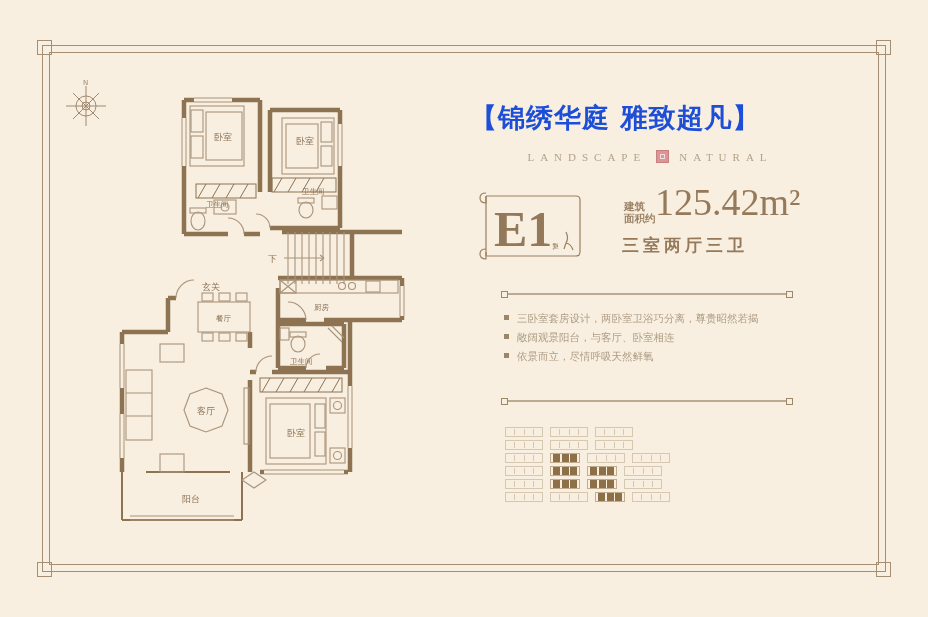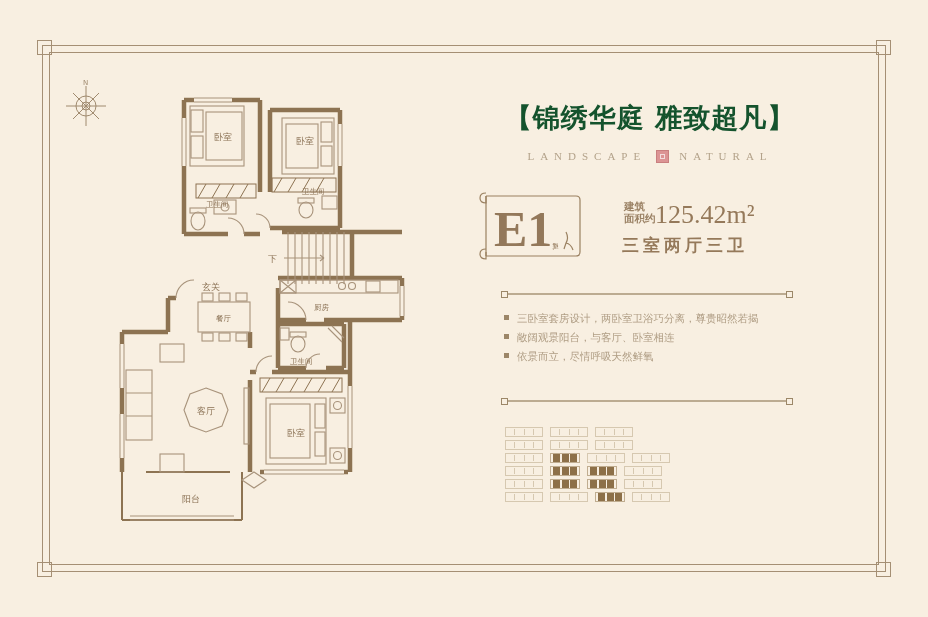--- a/index.html
+++ b/index.html
@@ -10,34 +10,34 @@
   
   .frame-a { position:absolute; left:42px; top:45px; right:42px; bottom:45px; border:1px solid #a58f74; }
   .frame-b { position:absolute; left:49px; top:52px; right:49px; bottom:52px; border:1px solid #a58f74; }
   .fcorner { position:absolute; width:15px; height:15px; border:1px solid #a58f74; background:transparent; }
   .fc-tl { left:37px;  top:40px; }
   .fc-tr { right:37px; top:40px; }
   .fc-bl { left:37px;  bottom:40px; }
   .fc-br { right:37px; bottom:40px; }
 
   
-  .title { position:absolute; left:470px; top:100px; width:360px; text-align:center;
-           font-size:27px; font-weight:bold; color:#14532d; letter-spacing:1px; }
+  .title { position:absolute; left:470px; top:100px; width:360px; text-align:left;
+           font-size:27px; font-weight:bold; color:#1d4ed8; letter-spacing:1px; }
   .brand { position:absolute; left:470px; top:150px; width:360px; text-align:center;
            font-family:"Liberation Serif","DejaVu Serif",serif; font-size:11px; color:#b3a28a;
-           letter-spacing:6px; display:flex; justify-content:center; gap:10px; }
+           letter-spacing:6px; display:flex; justify-content:center; align-items:center; gap:10px; }
   .seal { display:inline-block; width:13px; height:13px; background:#dc9494; border:1px solid #c97f7f;
           position:relative; }
   .seal::after { content:""; position:absolute; inset:3px; border:1px solid #f3dcdc; }
 
   .badge { position:absolute; left:472px; top:190px; width:118px; height:74px; }
   .area-labels { position:absolute; left:624px; top:200px; font-size:10.5px; color:#9b8265;
                  line-height:12px; font-weight:bold; }
-  .area-value { position:absolute; left:655px; top:200px; font-family:"Liberation Serif","DejaVu Serif",serif;
-                font-size:26px; color:#95795a; }
+  .area-value { position:absolute; left:655px; top:180px; font-family:"Liberation Serif","DejaVu Serif",serif;
+                font-size:38px; color:#95795a; }
   .rooms-summary { position:absolute; left:622px; top:234px; font-size:17px; font-weight:bold;
                    color:#95795a; letter-spacing:4px; }
 
   .divider { position:absolute; left:505px; width:284px; height:2px; background:#bcab91; }
   .divider::before, .divider::after { content:""; position:absolute; top:-2px; width:5px; height:5px;
         background:#f8efe1; border:1px solid #9c8768; }
   .divider::before { left:-4px; } .divider::after { right:-4px; }
   .div-1 { top:293px; } .div-2 { top:400px; }
 
   .features { position:absolute; left:504px; top:312px; width:300px; list-style:none; }

